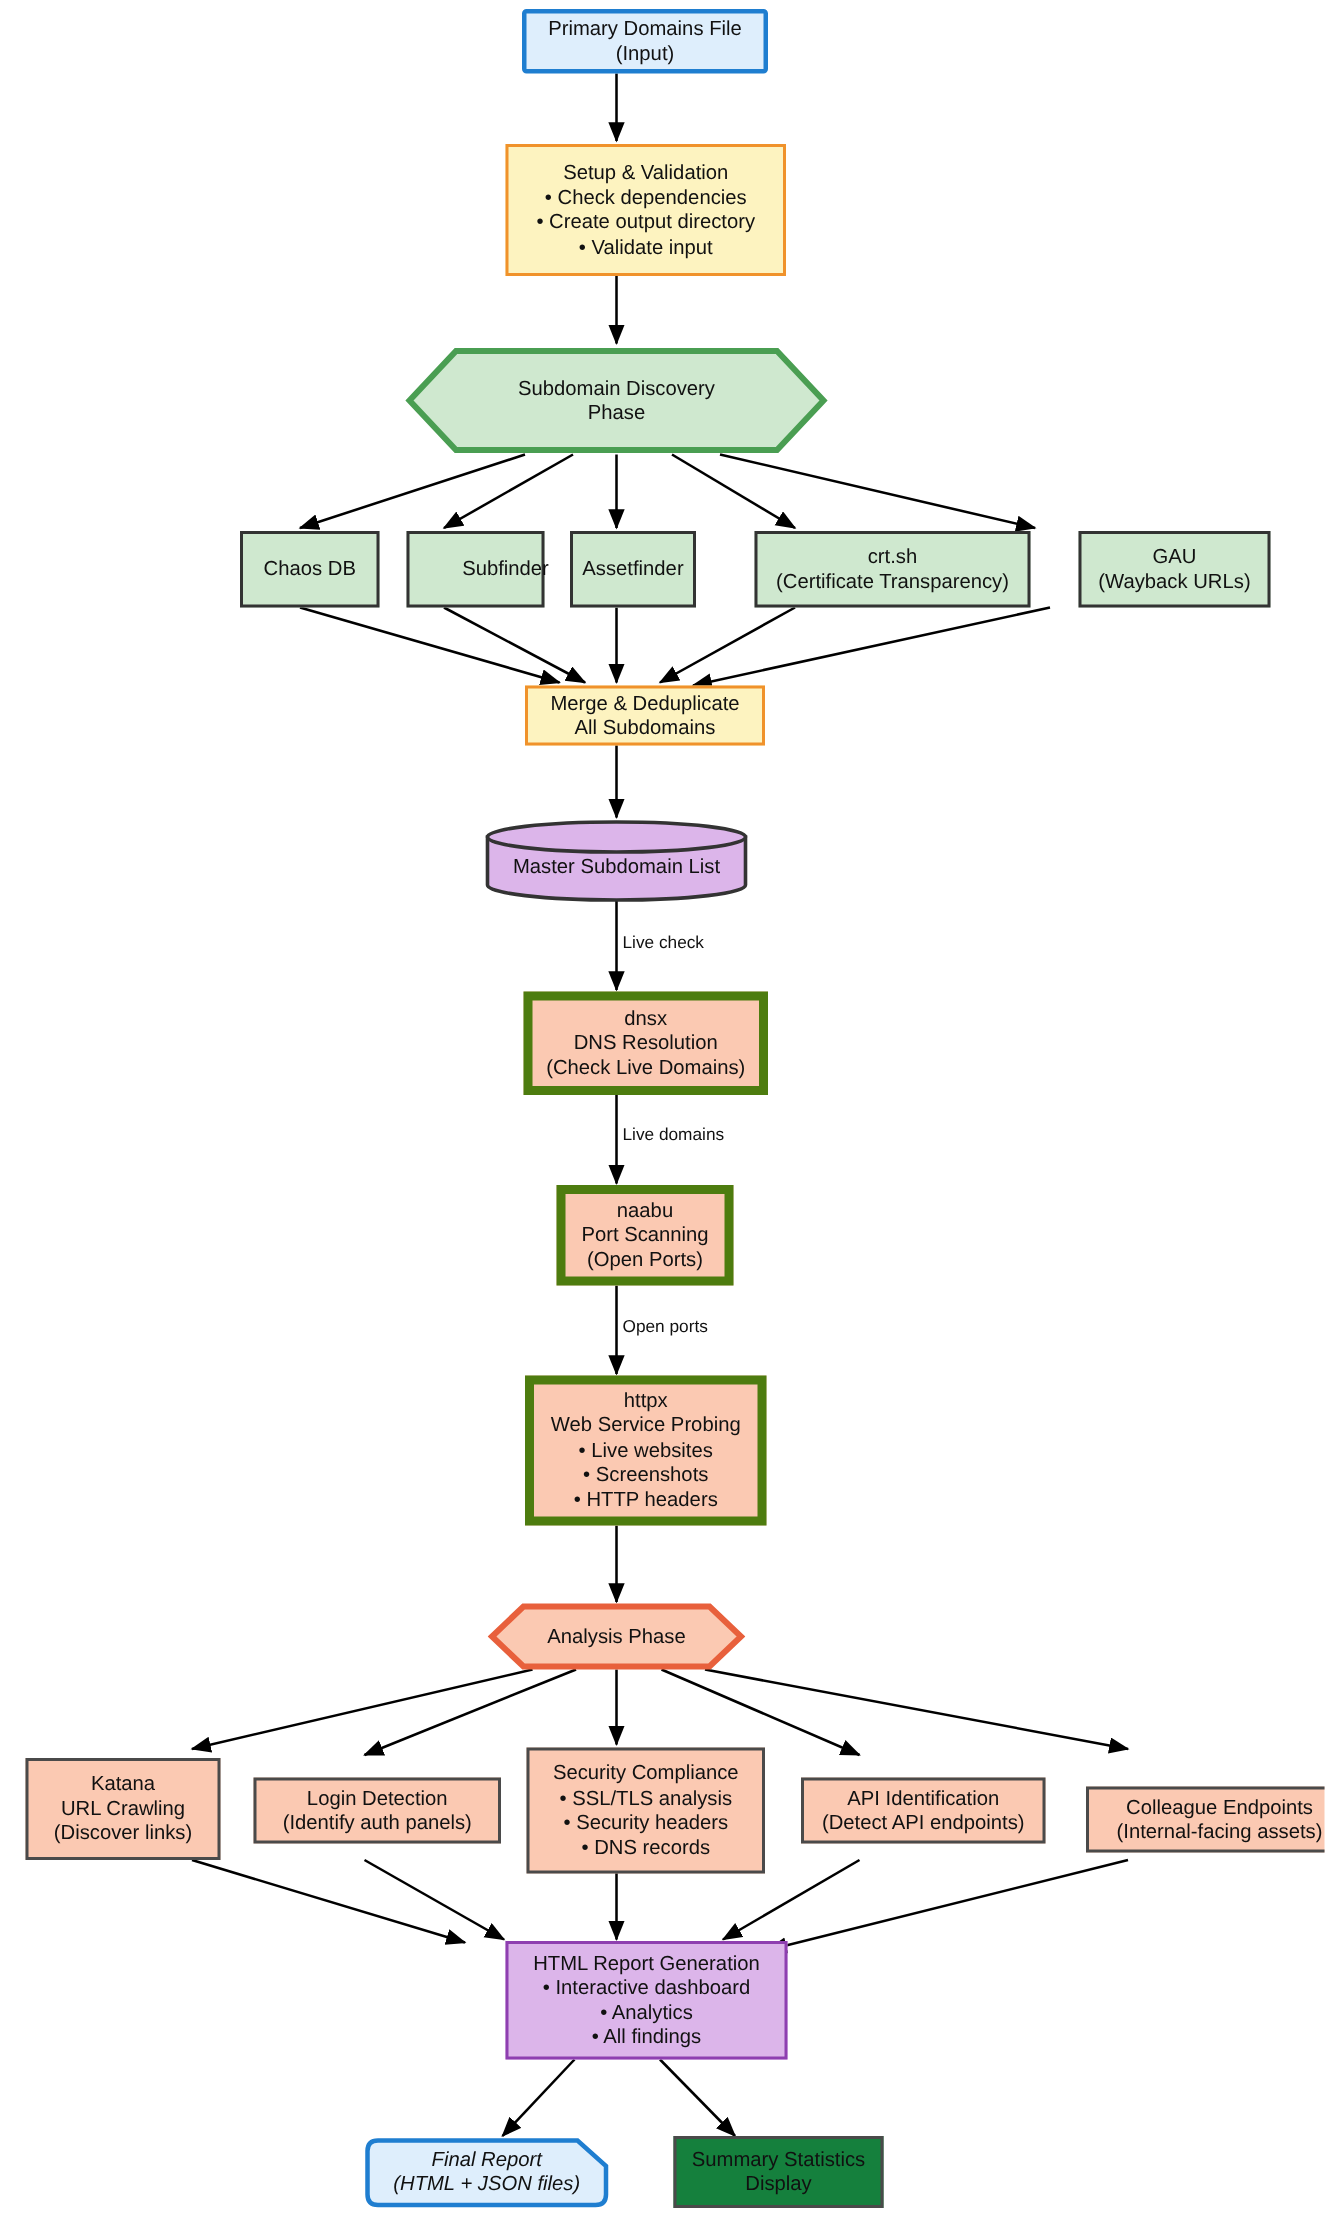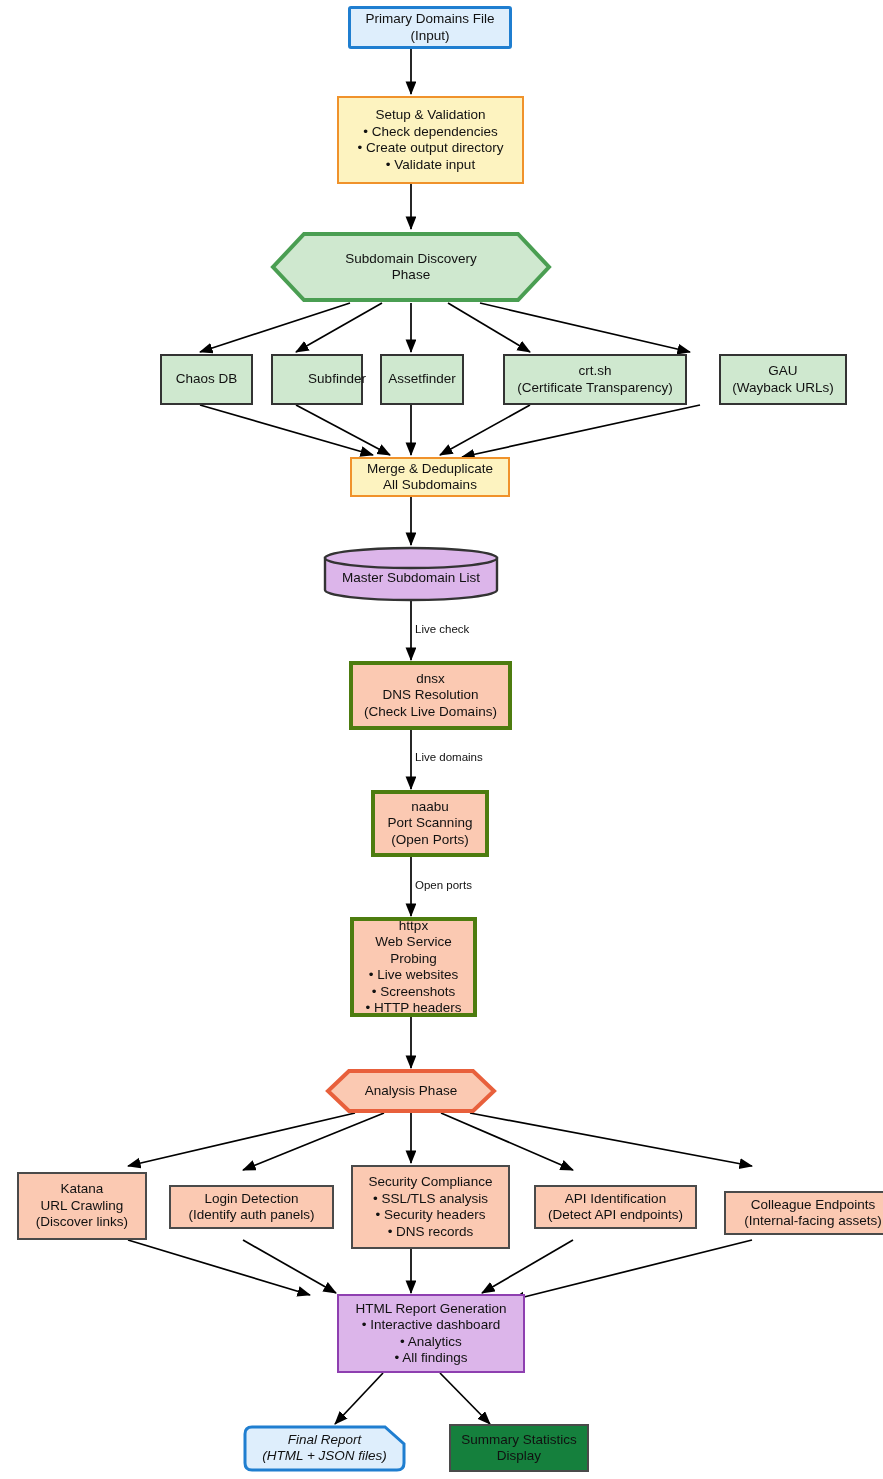--- a/index.html
+++ b/index.html
@@ -7,21 +7,21 @@
        font-family:"Liberation Sans","DejaVu Sans",sans-serif;}
   #stage{position:absolute;left:0;top:0;width:883px;height:1479px;}
   #edges{position:absolute;left:0;top:0;width:883px;height:1479px;pointer-events:none;}
 
   .node{position:absolute;box-sizing:border-box;display:flex;align-items:center;
         justify-content:center;text-align:center;color:#111111;font-size:13.5px;
         line-height:16.5px;white-space:pre-line;z-index:2;margin-left:19px;}
   .blue{background:#deeefc;border:3px solid #1f7ed0;border-radius:3px;}
   .yellow{background:#fdf3c0;border:2px solid #f0922b;}
   .green{background:#cfe8cf;border:2px solid #333333;}
-  .salmon{background:#fbc9b2;border:4px solid #4d7c0f;}
+  .salmon{background:#fbc9b2;border:6px solid #4d7c0f;}
   .salmon-dark{background:#fbc9b2;border:2px solid #4a4a4a;}
   .purple{background:#dcb5ea;border:2px solid #8e3fb0;}
   .purple-dark{background:#15803d;border:2px solid #4a4a4a;}
 
   .hex{position:absolute;display:flex;align-items:center;justify-content:center;
        text-align:center;font-size:13.5px;line-height:16.5px;color:#111;z-index:2;
        white-space:pre-line;}
   .hex > svg{position:absolute;left:0;top:0;}
   .hex > span{position:relative;z-index:1;}
 
@@ -141,21 +141,21 @@
 (Check Live Domains)</div>
 
   <div class="elabel" style="left:414px;top:751px;">Live domains</div>
 
   <div class="node salmon" style="left:352px;top:790px;width:118px;height:67px;">naabu
 Port Scanning
 (Open Ports)</div>
 
   <div class="elabel" style="left:414px;top:879px;">Open ports</div>
 
-  <div class="node salmon" style="left:331px;top:917px;width:127px;height:100px;">httpx
+  <div class="node salmon" style="left:331px;top:917px;width:161px;height:100px;">httpx
 Web Service Probing
 • Live websites
 • Screenshots
 • HTTP headers</div>
 
   <div class="hex" style="left:325px;top:1068px;width:172px;height:46px;">
     <svg width="172" height="46" viewBox="0 0 172 46">
       <polygon points="24,3 148,3 169,23 148,43 24,43 3,23" fill="#fbc9b2" stroke="#e8603c" stroke-width="4"></polygon>
     </svg>
     <span>Analysis Phase</span>

